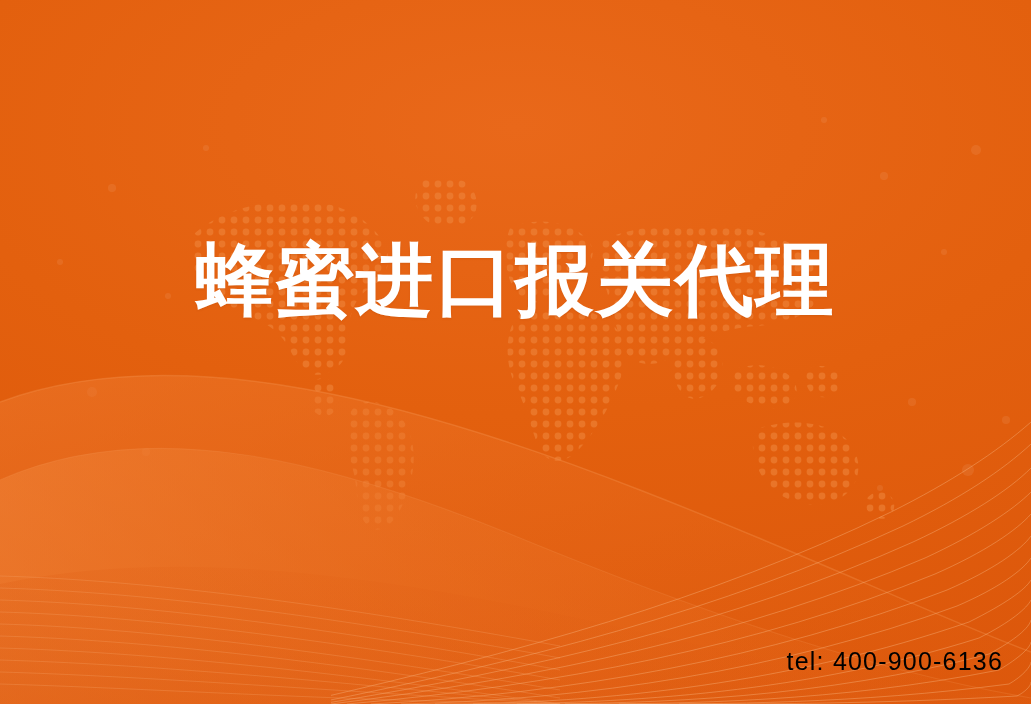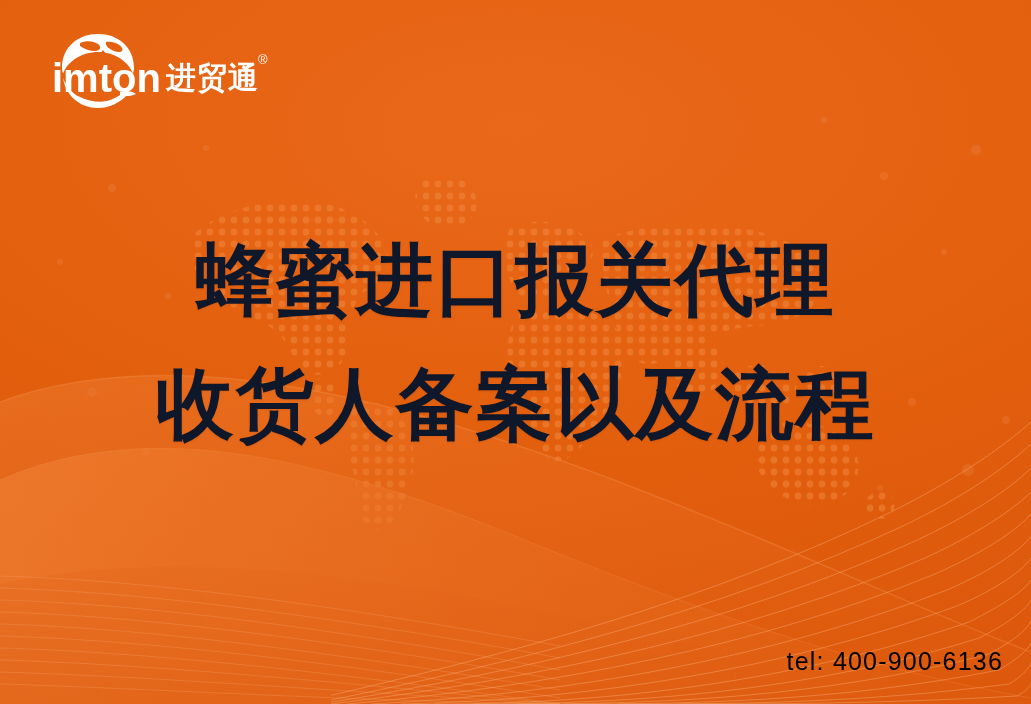--- a/index.html
+++ b/index.html
@@ -62,21 +62,21 @@
 
   
   .title-block {
     position: absolute;
     left: 0;
     top: 218px;
     width: 1031px;
     text-align: center;
   }
   .title-line {
-    color: #0f172a;
+    color: #ffffff;
     font-weight: 700;
     font-size: 78px;
     line-height: 124px;
     letter-spacing: 2px;
     white-space: nowrap;
     text-shadow: 0 1px 2px rgba(150,60,0,0.18);
   }
 
   
   .phone {
@@ -233,51 +233,20 @@
         <path d="M0 70 C 140 74, 320 96, 560 136"></path>
         <path d="M0 82 C 140 86, 320 106, 560 144"></path>
         <path d="M0 94 C 140 98, 320 116, 560 150"></path>
         <path d="M0 106 C 140 110, 320 126, 560 150"></path>
         <path d="M0 118 C 140 122, 320 136, 560 150"></path>
         <path d="M0 130 C 140 134, 320 146, 560 150"></path>
       </g>
     </svg>
   </div>
 
-  <div class="logo">
-    <svg viewBox="0 0 230 80" aria-hidden="true">
-
-      <g>
-        <path d="M18 38 C 18 17, 34 4, 54 4 C 74 4, 90 17, 90 38
-                 C 90 40, 89.5 42, 89 43.5
-                 C 84 31, 70 22, 54 22 C 38 22, 24 31, 19 43.5
-                 C 18.5 42, 18 40, 18 38 Z" fill="#ffffff"></path>
-
-        <path d="M36 13 C 42 10, 50 11, 54 14 C 58 17, 56 21, 51 21
-                 C 46 21, 40 19, 36 16 Z" fill="#e3610e"></path>
-        <path d="M62 12 C 68 11, 76 14, 78 18 C 80 22, 75 23, 70 21
-                 C 65 19, 61 16, 62 12 Z" fill="#e3610e"></path>
-        <path d="M56 24 L59 20 L62 24 L58.5 23 Z" fill="#e3610e"></path>
-
-        <path d="M19 48 C 24 62, 38 72, 54 72 C 70 72, 84 62, 89 48
-                 C 86 66, 72 78, 54 78 C 36 78, 22 66, 19 48 Z" fill="#ffffff"></path>
-
-        <path d="M34 66 C 48 74, 68 74, 84 64 C 76 74, 58 80, 44 76
-                 C 39 74.5, 35.5 70, 34 66 Z" fill="#ffffff"></path>
-        <path d="M76 62 C 82 60, 88 61, 92 64 C 88 66, 82 67, 76 65 Z" fill="#ffffff"></path>
-      </g>
-
-      <text x="8" y="62" font-family="'Liberation Sans','DejaVu Sans',sans-serif" font-size="40" font-weight="700" fill="#ffffff">imton</text>
-
-      <text x="122" y="58" font-family="'Liberation Sans','DejaVu Sans',sans-serif" font-size="30" font-weight="700" fill="#ffffff" letter-spacing="1">进贸通</text>
-
-      <text x="214" y="34" font-family="'Liberation Sans','DejaVu Sans',sans-serif" font-size="13" fill="#ffffff">®</text>
-    </svg>
-  </div>
 
   <div class="title-block">
     <div class="title-line">蜂蜜进口报关代理</div>
-    <div class="title-line">收货人备案以及流程</div>
   </div>
 
   <div class="phone">tel: 400-900-6136</div>
 
 </div>
 
 </body></html>

